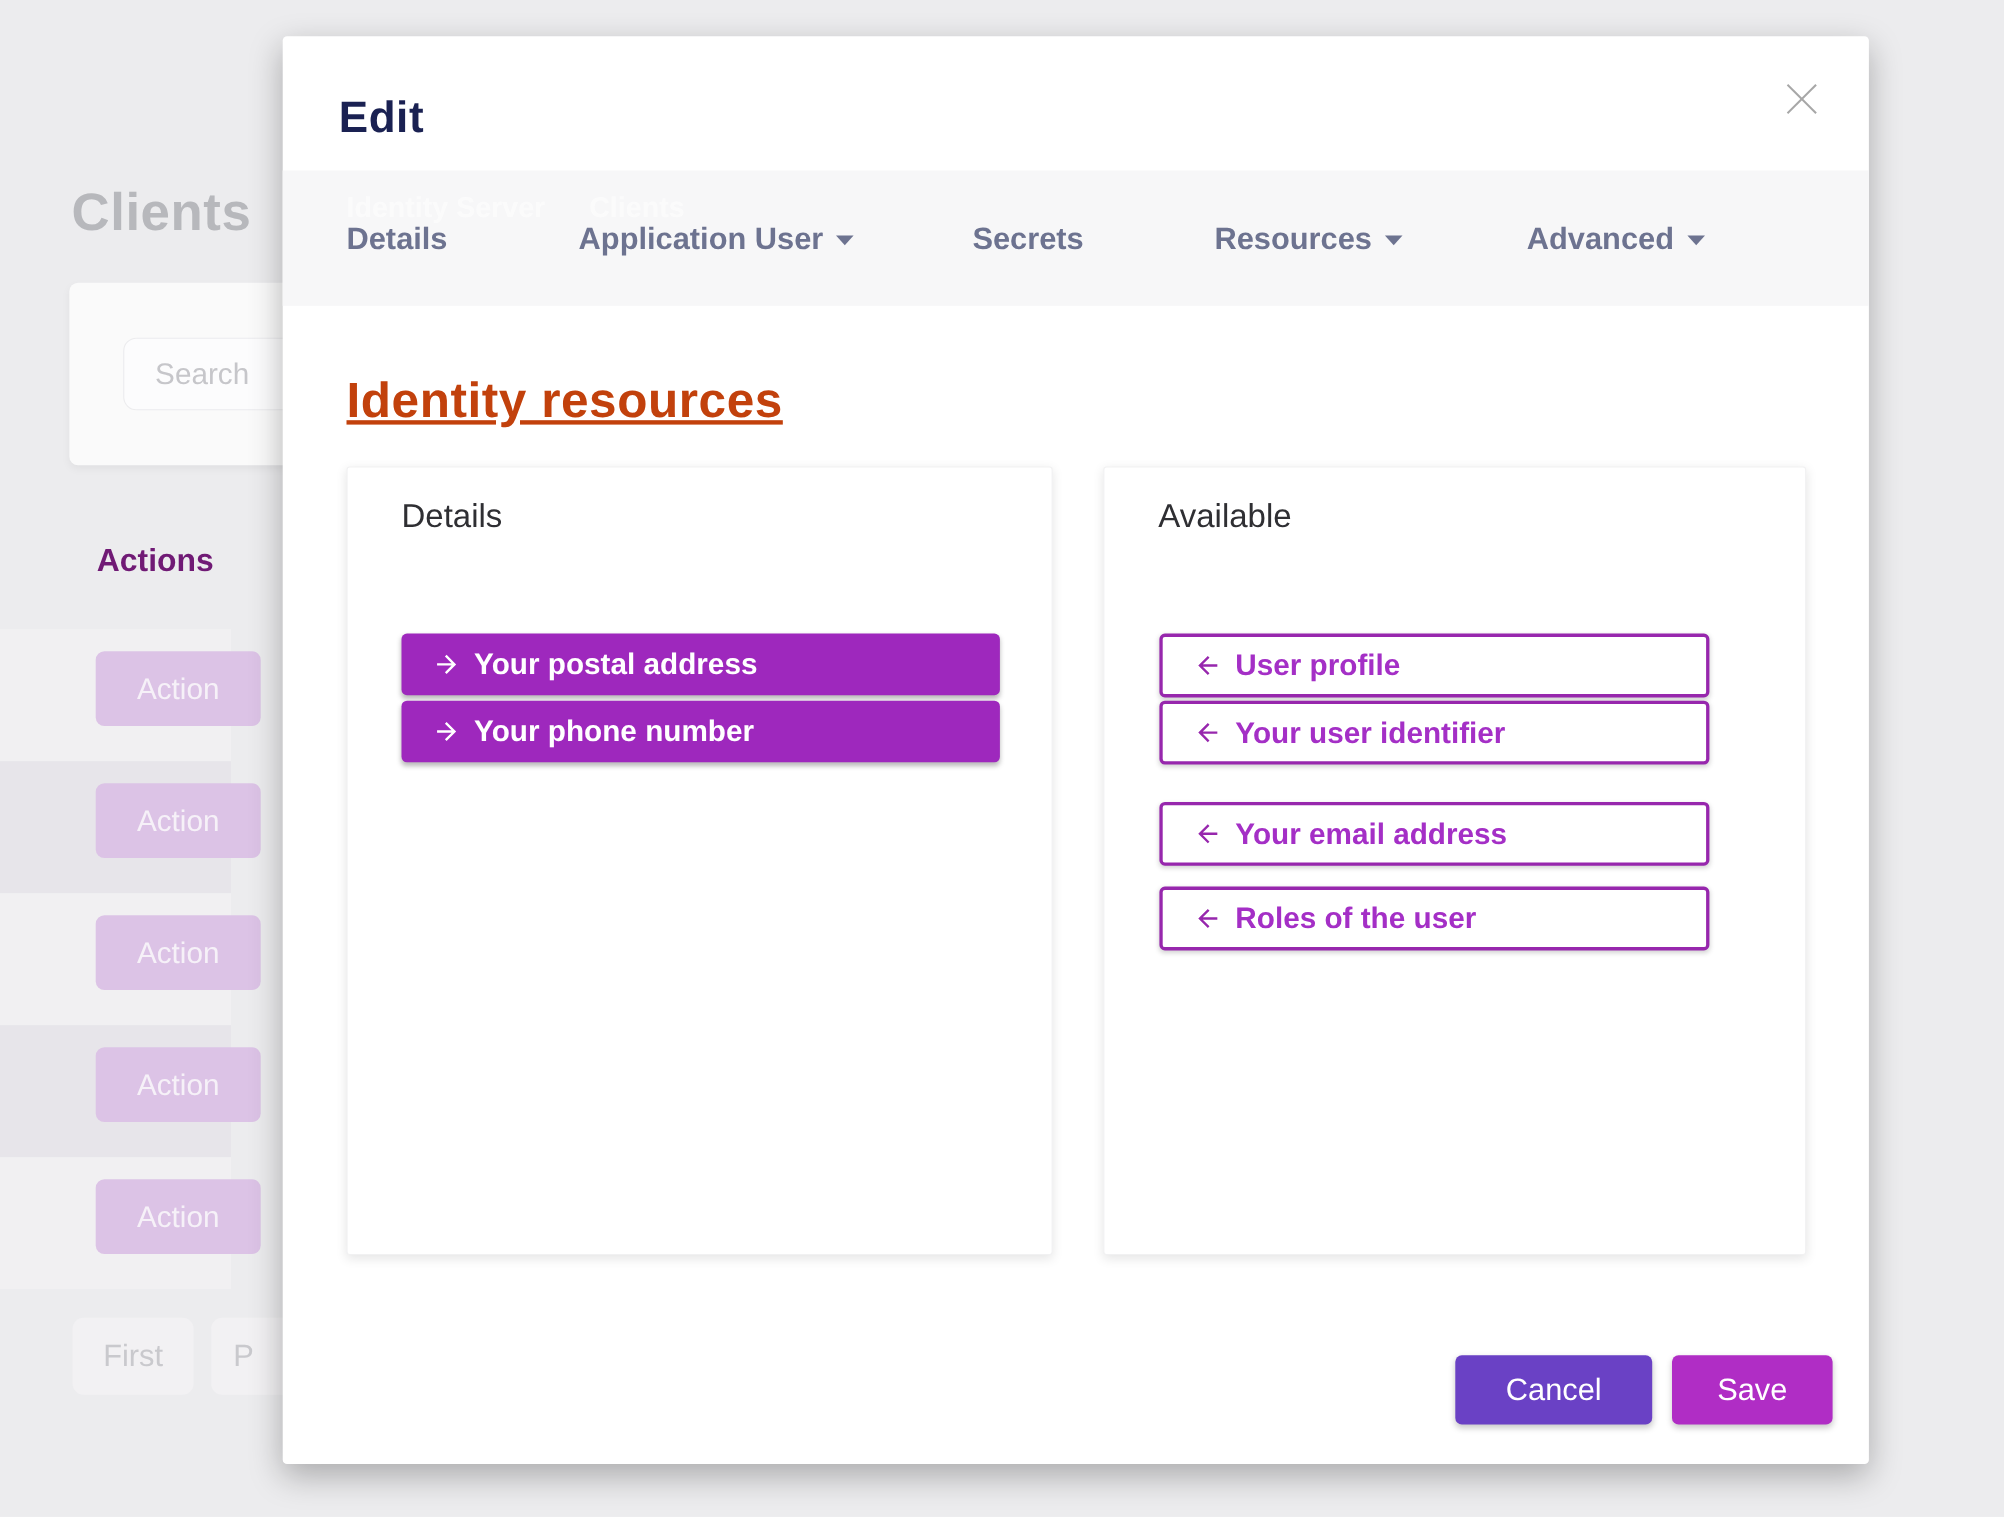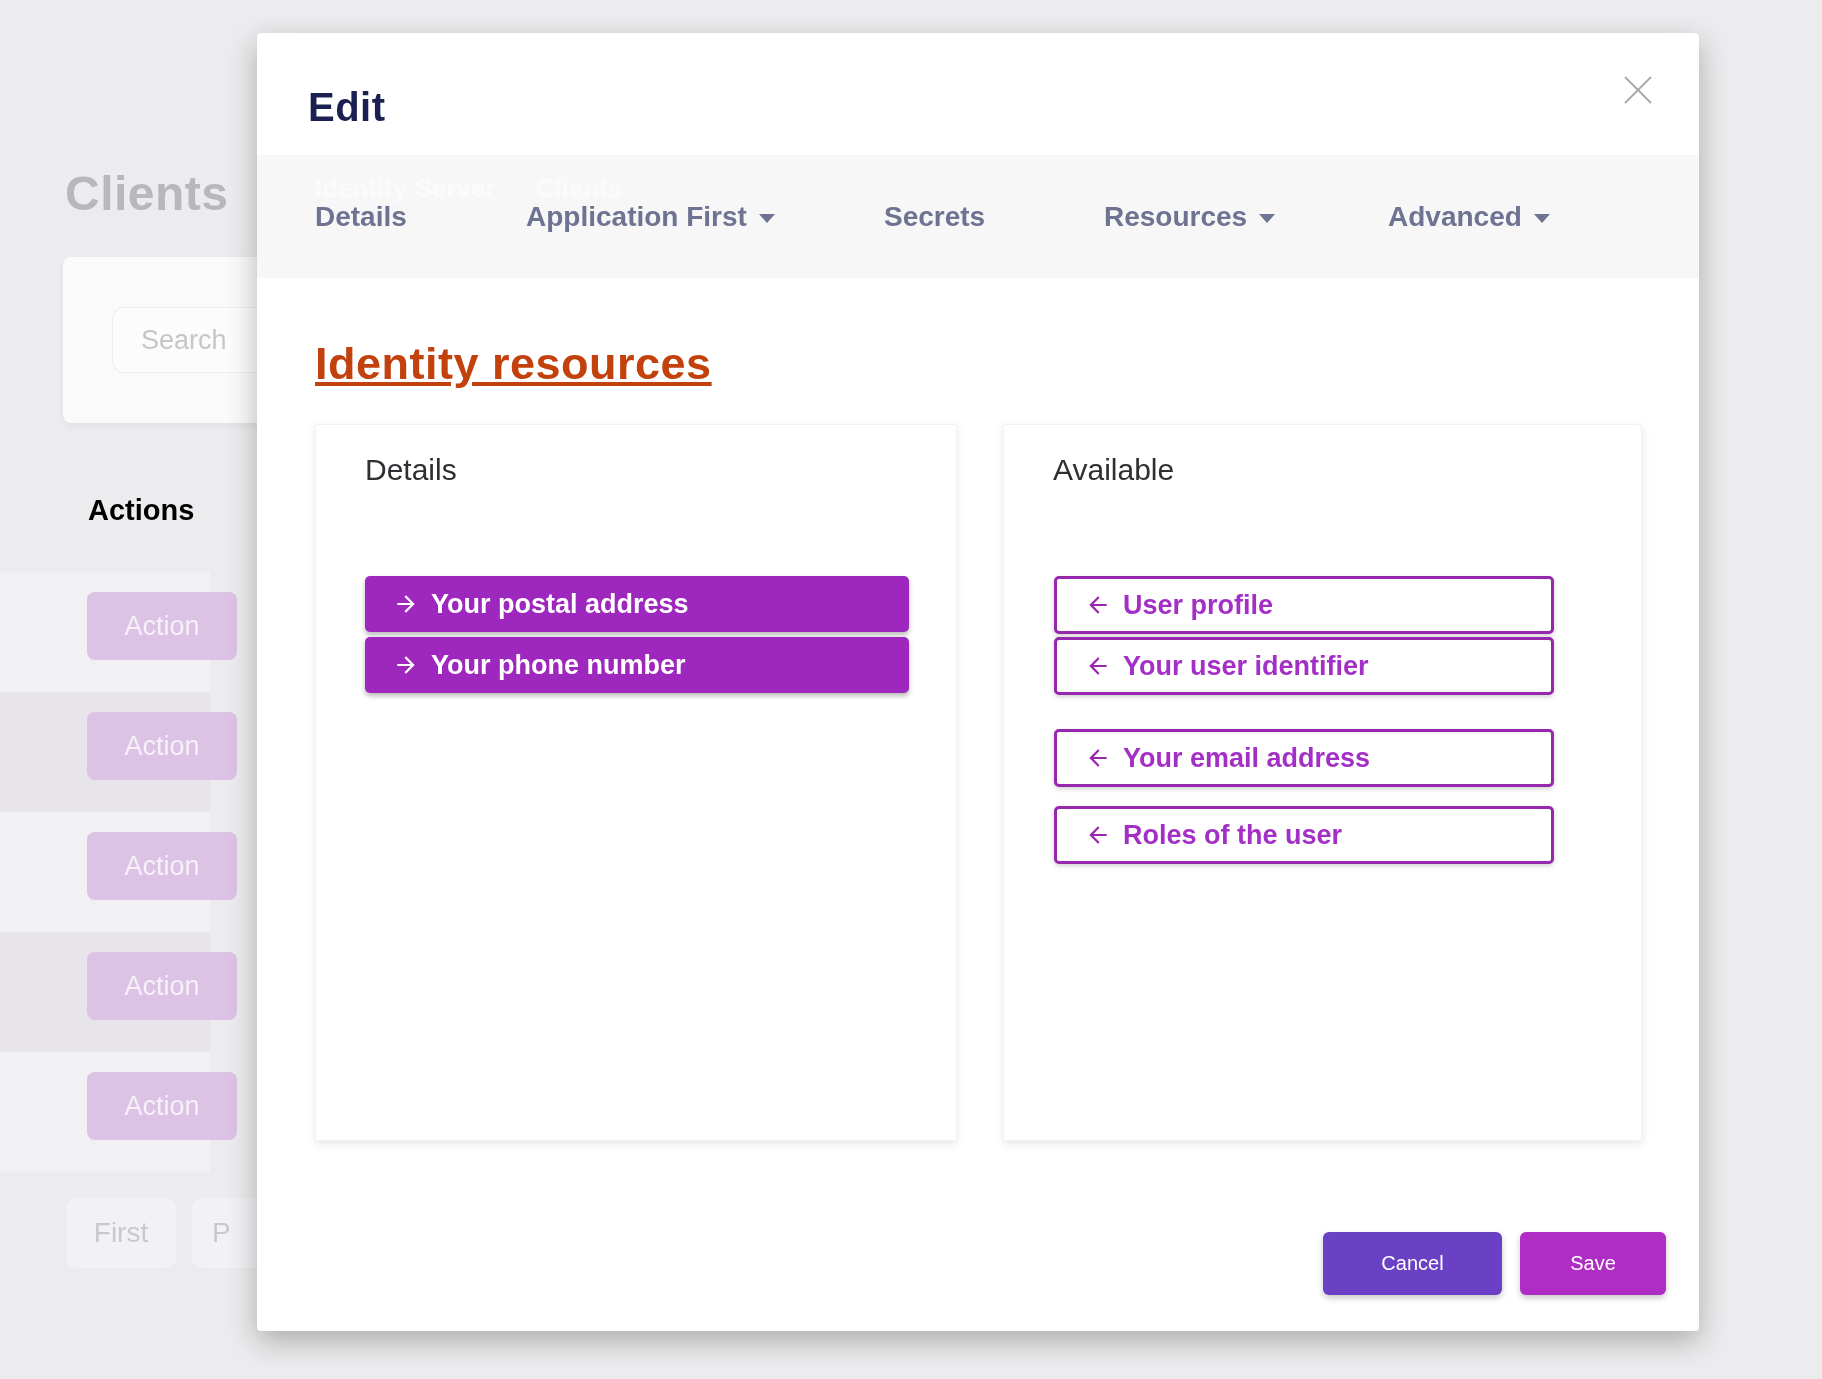--- a/index.html
+++ b/index.html
@@ -28,21 +28,21 @@
     background:#fcfcfd; border:1px solid #ececee; border-radius:12px;
     font-family:inherit; font-size:27px; color:#c2c2c6; padding:0 28px;
     outline:none;
   }
   .bg-search-input::placeholder { color:#c6c6ca; opacity:1; }
   .bg-stripe { position:absolute; left:0; width:210px; height:120px; }
   .bg-stripe.light { background:#f1f0f2; }
   .bg-stripe.dark  { background:#e7e5ea; }
   .bg-actions-header {
     position:absolute; left:88px; top:494px;
-    font-size:29px; font-weight:700; color:#000000;
+    font-size:29px; font-weight:700; color:#701a75;
   }
   .bg-action-btn {
     position:absolute; left:87px; width:150px; height:68px;
     background:#dcc3e6; border:none; border-radius:8px;
     color:#f6f1f8; font-family:inherit; font-size:27px; font-weight:500;
     text-align:center; line-height:68px; overflow:hidden; white-space:nowrap;
   }
   .bg-page-pill {
     position:absolute; top:1198px; height:70px;
     background:#f2f1f3; border:none; border-radius:10px;
@@ -121,21 +121,21 @@
   .res-btn.available {
     left:50px; width:500px; height:58px;
     background:#ffffff; border:3px solid #9727ad; color:#a42fc6;
     box-shadow:0 2px 5px rgba(0,0,0,.18); border-radius:5px;
   }
   .row-0 { top:151px; } .row-1 { top:212px; } .row-2 { top:304px; } .row-3 { top:381px; }
 
   .footer-btn {
     position:absolute; top:1199px; height:63px;
     border:none; border-radius:6px; cursor:pointer;
-    font-family:inherit; font-size:20px; font-weight:500; color:#ffffff;
+    font-family:inherit; font-size:28px; font-weight:500; color:#ffffff;
     box-shadow:0 3px 6px rgba(0,0,0,.22);
   }
   .btn-cancel { left:1066px; width:179px; background:#6a41c5; }
   .btn-save   { left:1263px; width:146px; background:#b02dc5; }
 </style>
 </head>
 <body>
 
 <div class="stage">
 
@@ -179,21 +179,21 @@
     <div class="tab-strip">
       <div class="ghost-breadcrumb">
         <span>Identity Server</span>
         <span>Clients</span>
       </div>
 
       <button class="tab tab-details">
         <span>Details</span>
       </button>
       <button class="tab tab-appurls">
-        <span>Application First</span>
+        <span>Application User</span>
         <span class="caret-down"></span>
       </button>
       <button class="tab tab-secrets">
         <span>Secrets</span>
       </button>
       <button class="tab tab-resources">
         <span>Resources</span>
         <span class="caret-down"></span>
       </button>
       <button class="tab tab-advanced">

